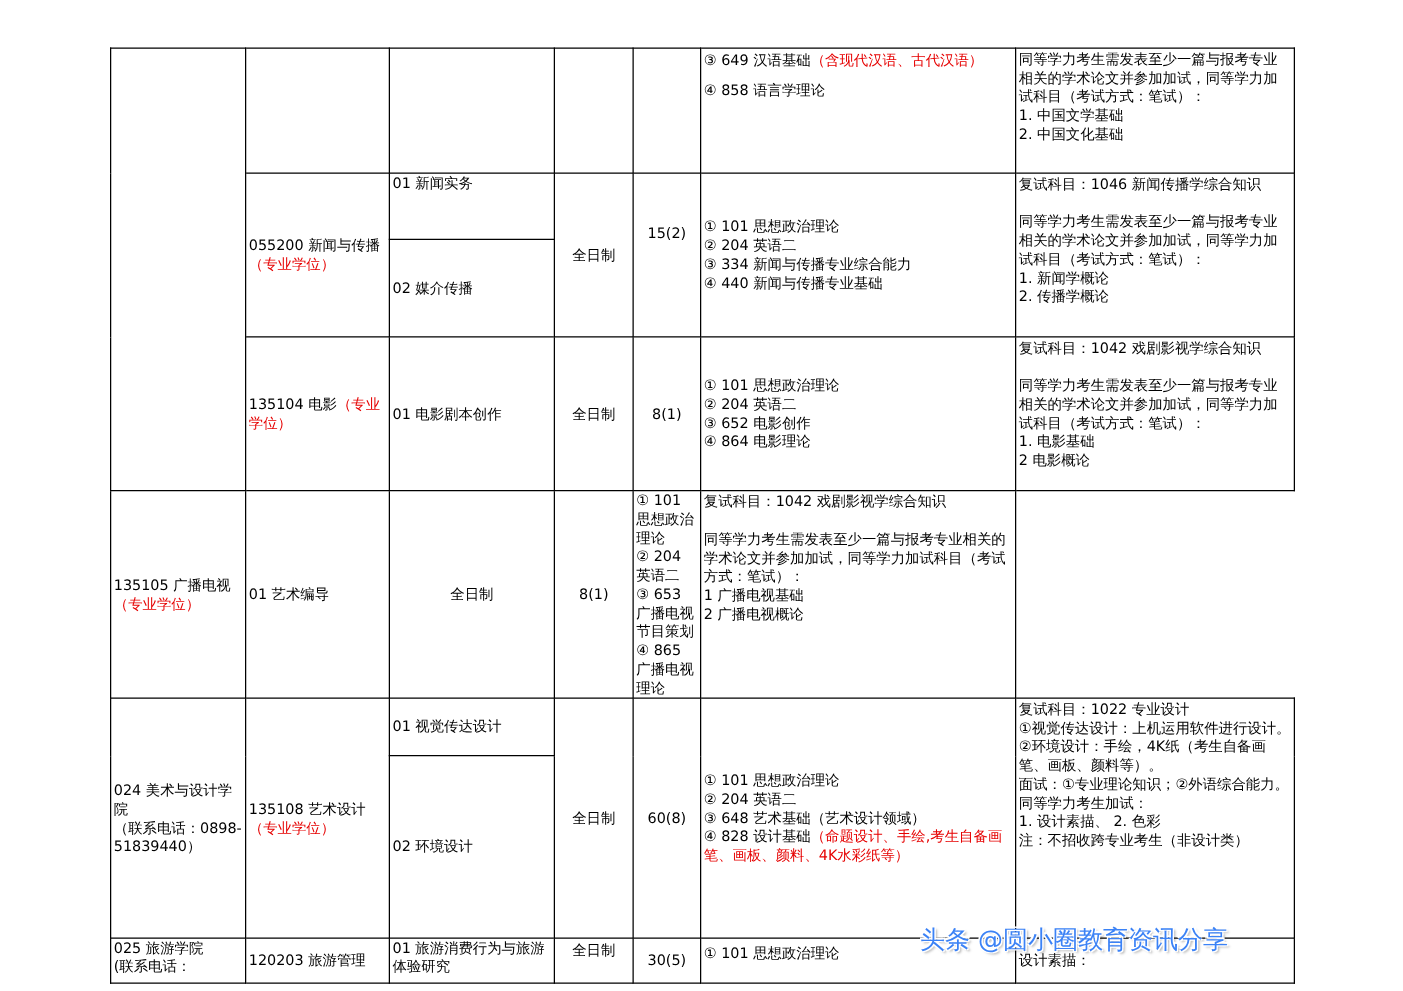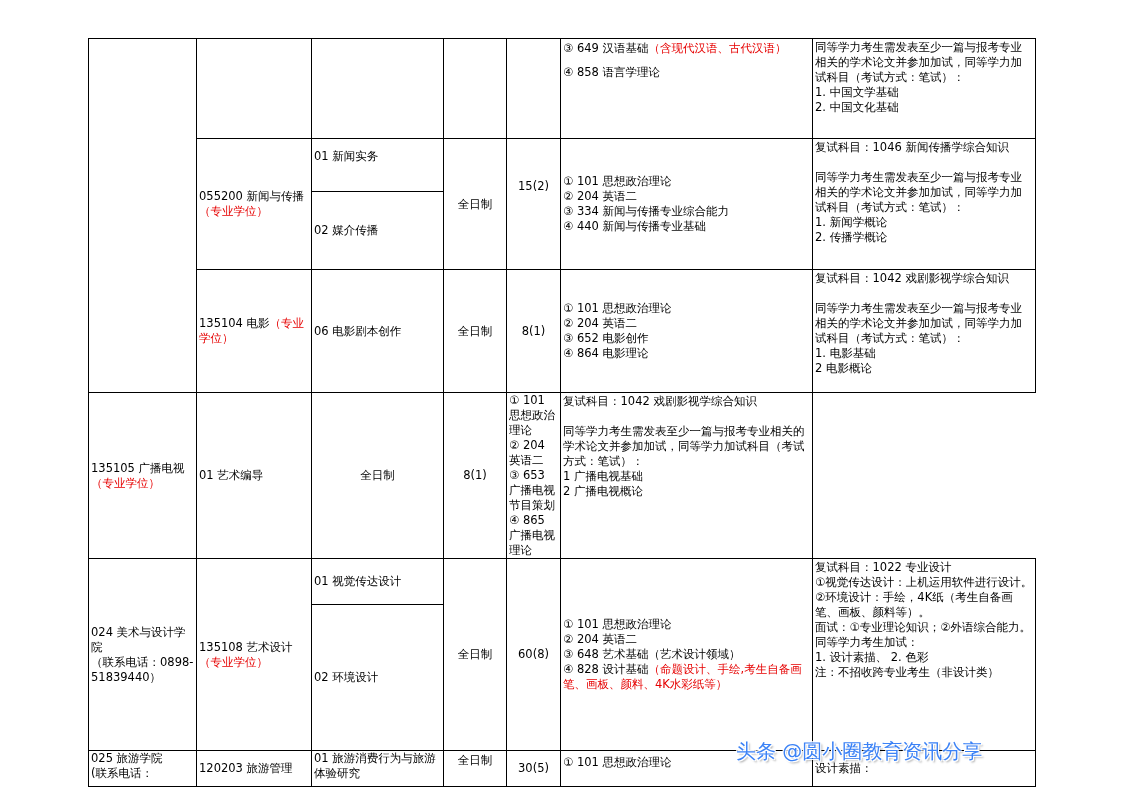--- a/index.html
+++ b/index.html
@@ -56,21 +56,21 @@
       <div>1. 中国文学基础</div>
       <div>2. 中国文化基础</div>
     </td>
   </tr>
 
   <tr style="height:53px">
     <td rowspan="2">
       <div>055200 新闻与传播</div>
       <div class="red-bold">（专业学位）</div>
     </td>
-    <td style="vertical-align:top;padding-top:10px">01 新闻实务</td>
+    <td style="vertical-align:top;">01 新闻实务</td>
     <td rowspan="2" class="c-center">全日制</td>
     <td rowspan="2" class="c-center" style="vertical-align:top;padding-top:40px">15(2)</td>
     <td rowspan="2" class="subj">
       <div>① 101 思想政治理论</div>
       <div>② 204 英语二</div>
       <div>③ 334 新闻与传播专业综合能力</div>
       <div>④ 440 新闻与传播专业基础</div>
     </td>
     <td rowspan="2" class="remark">
       <div>复试科目：1046 新闻传播学综合知识</div>
@@ -81,21 +81,21 @@
     </td>
   </tr>
   <tr style="height:78px">
     <td>02 媒介传播</td>
   </tr>
 
   <tr style="height:123px">
     <td>
       <span>135104 电影</span><span class="red-bold">（专业学位）</span>
     </td>
-    <td>06 电影剧本创作</td>
+    <td>01 电影剧本创作</td>
     <td class="c-center">全日制</td>
     <td class="c-center">8(1)</td>
     <td class="subj">
       <div>① 101 思想政治理论</div>
       <div>② 204 英语二</div>
       <div>③ 652 电影创作</div>
       <div>④ 864 电影理论</div>
     </td>
     <td class="remark">
       <div>复试科目：1042 戏剧影视学综合知识</div>

